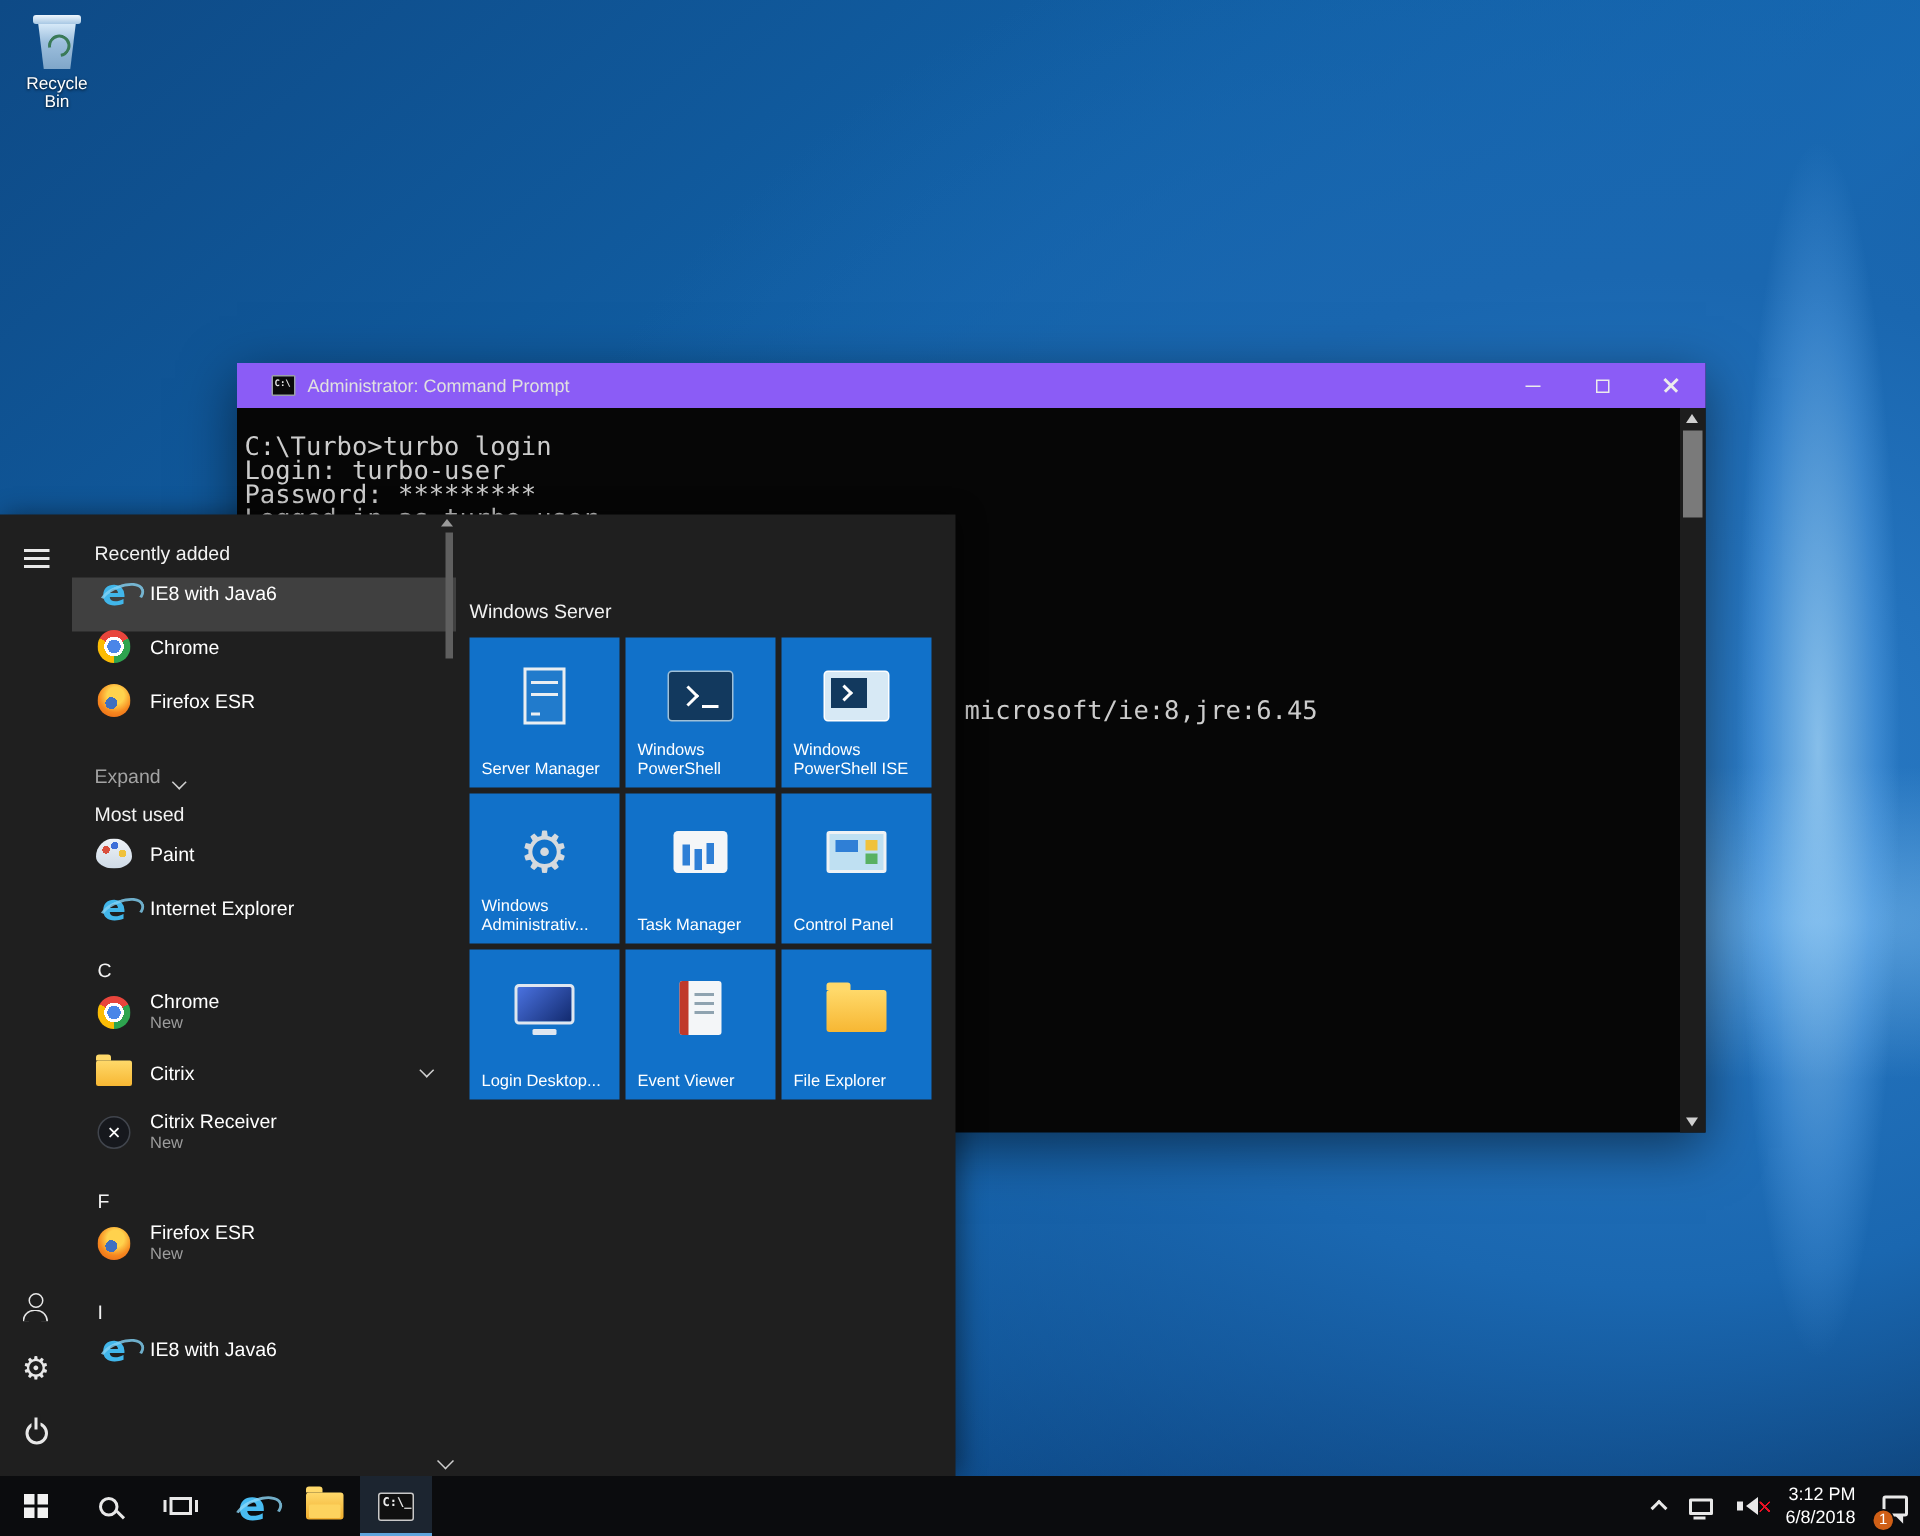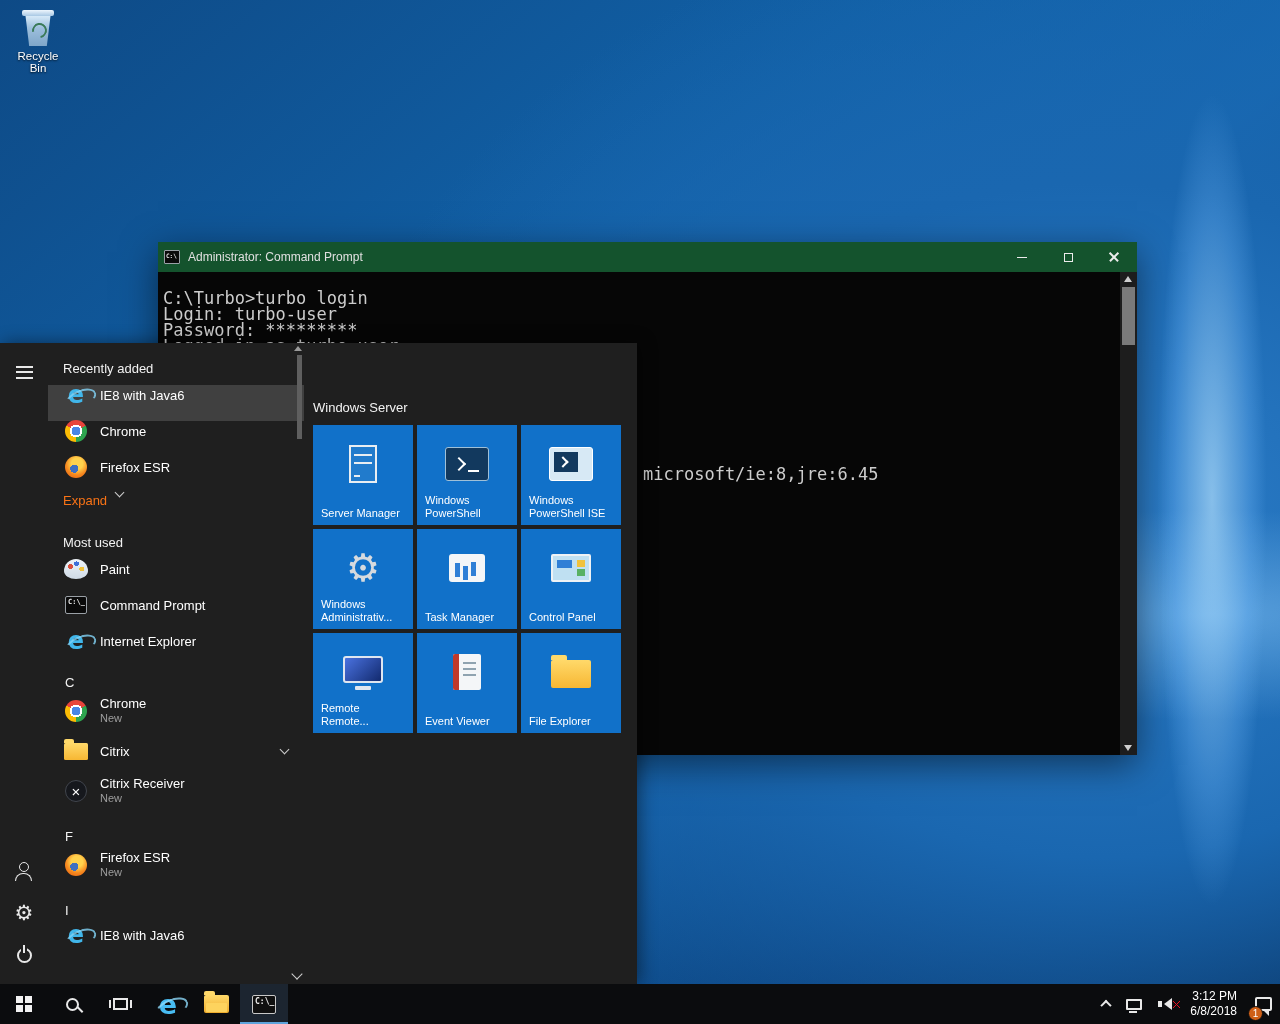--- a/index.html
+++ b/index.html
@@ -23,22 +23,22 @@
   .bin-body { position:absolute; left:4px; right:4px; top:10px; bottom:0;
     background:linear-gradient(180deg,#d6e9f8 0%,#9dbfdd 40%,#7fa6c9 100%);
     clip-path:polygon(2% 0,98% 0,84% 100%,16% 100%); }
   .bin-body::before { content:""; position:absolute; left:7px; top:7px; width:11px; height:11px;
     border:2px solid #3a7a58; border-radius:50%; border-bottom-color:transparent; transform:rotate(35deg); }
   .desk-label { margin-top:4px; font-size:11.5px; color:#fff; text-shadow:0 1px 2px rgba(0,0,0,.85); }
 
   
   .cmd { position:absolute; left:158px; top:242px; width:979px; height:513px; background:#060606;
     box-shadow:0 10px 34px rgba(0,0,0,.5); z-index:10; }
-  .cmd-title { position:absolute; left:0; top:0; right:0; height:30px; background:#14532d;
-    display:flex; align-items:center; padding-left:6px; }
+  .cmd-title { position:absolute; left:0; top:0; right:0; height:30px; background:#8b5cf6;
+    display:flex; align-items:center; padding-left:23px; }
   .ic-cmd-title { width:16px; height:14px; background:#0a0a0a; border:1px solid #9aa0a6; border-radius:1px;
     position:relative; flex:0 0 16px; }
   .ic-cmd-title::before { content:"C:\\"; position:absolute; left:1px; top:1px;
     font:bold 6px "DejaVu Sans Mono",monospace; color:#e8e8e8; }
   .cmd-title-text { color:#e0e0e0; font-size:12px; margin-left:8px; flex:1; white-space:nowrap; }
   .wbtn { width:46px; height:30px; display:flex; align-items:center; justify-content:center; position:relative; flex:0 0 46px; }
   .min-glyph { width:10px; height:1px; background:#ececec; }
   .max-glyph { width:9px; height:9px; border:1px solid #ececec; }
   .x1,.x2 { position:absolute; left:17px; top:14px; width:12px; height:1.5px; background:#ececec; }
   .x1 { transform:rotate(45deg); } .x2 { transform:rotate(-45deg); }
@@ -78,21 +78,21 @@
   .sm-head { height:34px; display:flex; align-items:center; padding-left:15px; font-size:13px; color:#f2f2f2; }
   .sm-letter { height:30px; display:flex; align-items:center; padding-left:17px; font-size:13px; color:#f2f2f2; cursor:pointer; }
   .sm-row { display:flex; align-items:center; height:36px; padding:0 8px 16px 15px; position:relative; color:#fff; cursor:pointer; }
   .sm-row.two { height:44px; }
   .sm-row.hl { background:#404040; }
   .sm-row .ic { width:26px; height:26px; flex:0 0 26px; margin-right:11px;
     display:flex; align-items:center; justify-content:center; position:relative; }
   .lbl { font-size:13px; white-space:nowrap; }
   .txt2 { display:flex; flex-direction:column; line-height:15px; }
   .sub { font-size:11px; color:#9d9d9d; }
-  .sm-expand { height:32px; display:flex; align-items:flex-start; padding-left:15px; font-size:13px; color:#f97316; cursor:pointer; }
+  .sm-expand { height:32px; display:flex; align-items:flex-end; padding-left:15px; font-size:13px; color:#a3a3a3; cursor:pointer; }
   .chev-d { width:7px; height:7px; border-right:1.5px solid #cfcfcf; border-bottom:1.5px solid #cfcfcf;
     transform:rotate(45deg); }
   .sm-expand .chev-d { margin-left:9px; margin-top:-4px; }
   .row-chev { margin-left:auto; margin-right:8px; margin-top:-3px; }
 
   .al-up { position:absolute; right:2px; top:3px; width:0; height:0;
     border-left:4px solid transparent; border-right:4px solid transparent; border-bottom:5px solid #9a9a9a; }
   .al-thumb { position:absolute; right:2px; top:12px; width:5px; height:84px; background:#5f5f5f; }
   .al-down { position:absolute; right:3px; bottom:6px; width:8px; height:8px;
     border-right:1.5px solid #cfcfcf; border-bottom:1.5px solid #cfcfcf; transform:rotate(45deg); }
@@ -318,26 +318,20 @@
       <div class="sm-head">Most used</div>
 
       <div class="sm-row">
         <span class="ic">
             <span class="ic-paint"></span>
           </span>
         <span class="lbl">Paint</span>
       </div>
       <div class="sm-row">
         <span class="ic">
-            <span class="ic-cmd-s"></span>
-          </span>
-        <span class="lbl">Command Prompt</span>
-      </div>
-      <div class="sm-row">
-        <span class="ic">
             <span class="ic-ie"></span>
           </span>
         <span class="lbl">Internet Explorer</span>
       </div>
 
       <div class="sm-letter">C</div>
 
       <div class="sm-row two">
         <span class="ic">
             <span class="ic-chrome"></span>
@@ -427,21 +421,21 @@
         <div class="tile">
           <div class="tic">
               <span class="ic-control"></span>
             </div>
           <div class="tlabel">Control Panel</div>
         </div>
         <div class="tile">
           <div class="tic">
               <span class="ic-remote"></span>
             </div>
-          <div class="tlabel">Remote Remote...</div>
+          <div class="tlabel">Login Desktop...</div>
         </div>
         <div class="tile">
           <div class="tic">
               <span class="ic-event"></span>
             </div>
           <div class="tlabel">Event Viewer</div>
         </div>
         <div class="tile">
           <div class="tic">
               <span class="ic-folder"></span>

